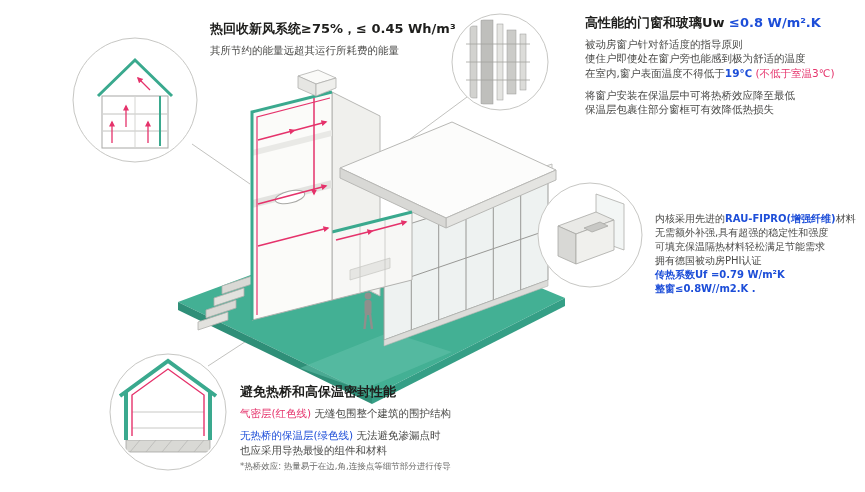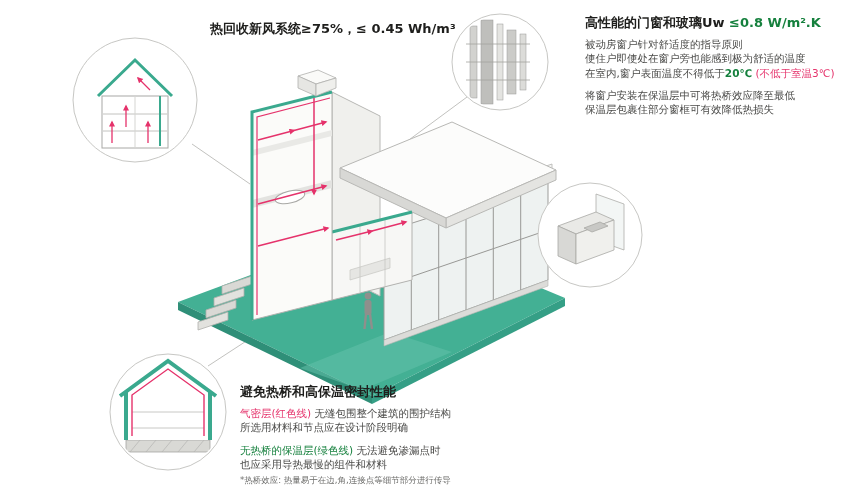--- a/index.html
+++ b/index.html
@@ -3,21 +3,21 @@
 <meta charset="utf-8">
 <style>
   html,body{margin:0;padding:0;background:#ffffff;}
   .canvas{position:relative;width:865px;height:492px;background:#ffffff;overflow:hidden;
           font-family:"DejaVu Sans","Liberation Sans",sans-serif;}
   .scene{position:absolute;left:0;top:0;}
   .tb{position:absolute;}
   .t{font-size:13px;font-weight:bold;color:#1e1e1c;letter-spacing:0;}
   .b{font-size:10.5px;color:#4b4b49;line-height:1.36;}
   .b10{font-size:10px;color:#4b4b49;line-height:1.4;}
-  .teal{color:#15803d;}
+  .teal{color:#1d4ed8;}
   .red{color:#e5326b;}
   .bold{font-weight:bold;}
   .note{font-size:8.5px;color:#6b6b69;margin-top:4px;}
   .gap{height:8px;}
   .mb{margin-bottom:5px;}
 </style>
 </head>
 <body>
 
 <div class="canvas">
@@ -190,43 +190,53 @@
         <line x1="132" y1="412" x2="204" y2="412" stroke="#c8c8c5" stroke-width="1"></line>
         <path d="M132,436 L132,395 L168,369 L204,395 L204,436" fill="none" stroke="#e5326b" stroke-width="1.4"></path>
         <path d="M126,440 L126,392 M210,392 L210,440" stroke="#3aa98e" stroke-width="4" fill="none"></path>
         <path d="M120,396 L168,361 L216,396" fill="none" stroke="#3aa98e" stroke-width="4"></path>
       </g>
     </g>
   </svg>
 
   <div class="tb" style="left:210px;top:20px;width:285px;">
     <div class="t mb">热回收新风系统≥75%，≤ 0.45 Wh/m³</div>
+    <div class="b">其所节约的能量远超其运行所耗费的能量</div>
   </div>
 
   <div class="tb" style="left:585px;top:14px;width:275px;">
     <div class="t mb">
       <span>高性能的门窗和玻璃</span><span>Uw </span><span class="teal">≤0.8 W/m².K</span>
     </div>
     <div class="b">被动房窗户针对舒适度的指导原则</div>
     <div class="b">使住户即使处在窗户旁也能感到极为舒适的温度</div>
     <div class="b">
-      <span>在室内,窗户表面温度不得低于</span><span class="teal bold">20℃</span><span class="red"> (不低于室温3℃)</span>
+      <span>在室内,窗户表面温度不得低于</span><span class="teal bold">19℃</span><span class="red"> (不低于室温3℃)</span>
     </div>
     <div class="gap"></div>
     <div class="b">将窗户安装在保温层中可将热桥效应降至最低</div>
     <div class="b">保温层包裹住部分窗框可有效降低热损失</div>
   </div>
 
+  <div class="tb" style="left:655px;top:212px;width:206px;">
+    <div class="b10">
+      <span>内核采用先进的</span><span class="teal bold">RAU-FIPRO(增强纤维)</span><span>材料</span>
+    </div>
+    <div class="b10">无需额外补强,具有超强的稳定性和强度</div>
+    <div class="b10">可填充保温隔热材料轻松满足节能需求</div>
+    <div class="b10">拥有德国被动房PHI认证</div>
+    <div class="b10 teal bold">传热系数Uf =0.79 W/m²K</div>
+    <div class="b10 teal bold">整窗≤0.8W//m2.K .</div>
+  </div>
 
   <div class="tb" style="left:240px;top:383px;width:330px;">
     <div class="t mb">避免热桥和高保温密封性能</div>
     <div class="b">
       <span class="red">气密层(红色线)</span><span> 无缝包围整个建筑的围护结构</span>
     </div>
-    <div class="b">所选用材料和节点应在设计阶段明确</div>
     <div class="gap"></div>
     <div class="b">
       <span class="teal">无热桥的保温层(绿色线)</span><span> 无法避免渗漏点时</span>
     </div>
     <div class="b">也应采用导热最慢的组件和材料</div>
     <div class="note">*热桥效应: 热量易于在边,角,连接点等细节部分进行传导</div>
   </div>
 
 </div>
 

